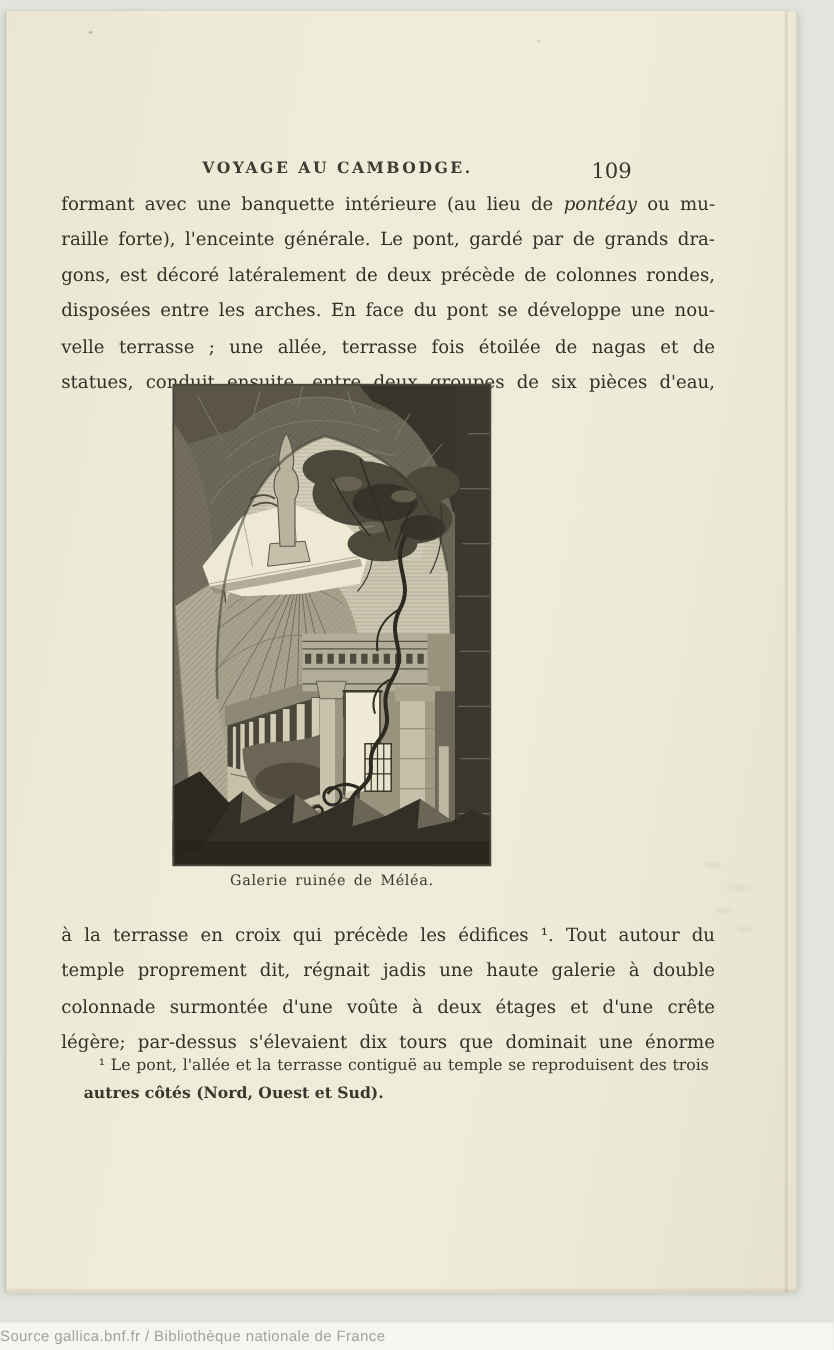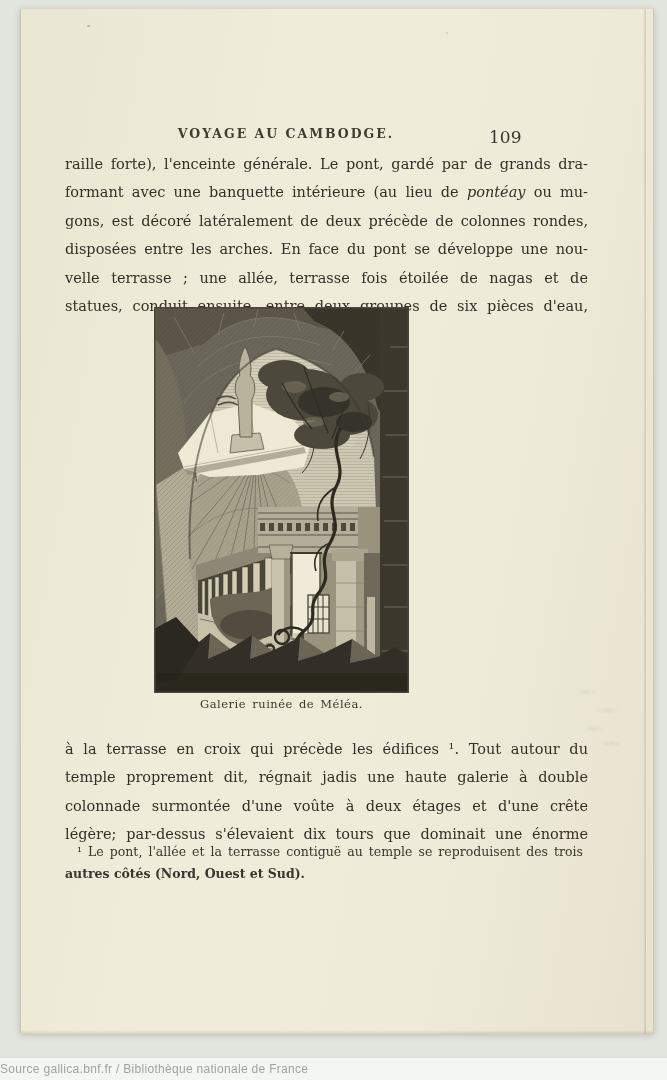--- a/index.html
+++ b/index.html
@@ -3,21 +3,21 @@
 <meta charset="utf-8">
 <style>
   html,body{margin:0;padding:0;}
   body{
     width:667px;height:1080px;
     background:#e1e5de;
     overflow:hidden;position:relative;
     font-family:"DejaVu Serif", serif;
   }
   .paper{
-    position:absolute;left:20px;top:9px;width:632px;height:1025px;
+    position:absolute;left:4px;top:9px;width:632px;height:1025px;
     background:linear-gradient(100deg,#e9e6d1 0%,#efecd9 35%,#eeebd8 70%,#e6e2ce 100%);
     border-left:1px solid #c9c5b0;
     border-right:1px solid #cfcab5;
     box-shadow:0 1px 6px rgba(50,50,40,.22);
     color:#342f29;
   }
   .paper::before{ 
     content:"";position:absolute;right:7px;top:0;bottom:0;width:3px;
     background:linear-gradient(to right,rgba(120,115,95,0),rgba(120,115,95,.25));
   }
@@ -46,21 +46,21 @@
   .figure svg{display:block;}
   .caption{
     position:absolute;left:133px;top:688px;width:255px;
     text-align:center;font-size:11.5px;letter-spacing:.5px;
     word-spacing:2px;color:#3c372f;
   }
   .footnote{
     position:absolute;left:44px;top:832px;width:518px;
     font-size:12.5px;color:#3a352d;
   }
-  .fnline{line-height:21.5px;height:21.5px;text-align:justify;text-align-last:justify;}
+  .fnline{line-height:21.5px;height:21.5px;text-align:justify;text-align-last:justify;margin-left:18px;}
   .fnline.first{text-indent:12px;}
   .fnline.last{text-align-last:left;font-weight:bold;}
   .speck{position:absolute;border-radius:50%;background:#8b8674;}
   .speck.a{left:66px;top:16px;width:3px;height:2px;opacity:.55;}
   .speck.b{left:425px;top:23px;width:2px;height:2px;opacity:.3;}
   .show-through{
     position:absolute;left:540px;top:668px;width:84px;height:74px;opacity:.07;
     background:
       radial-gradient(14px 5px at 30% 20%,#4a463a 0%,transparent 70%),
       radial-gradient(18px 6px at 55% 45%,#4a463a 0%,transparent 70%),
@@ -80,22 +80,22 @@
 
 <div class="paper">
 
   <div class="speck a"></div>
   <div class="speck b"></div>
 
   <div class="running-head">VOYAGE AU CAMBODGE.</div>
   <div class="folio">109</div>
 
   <div class="para para1">
+    <div class="textline"><span>formant avec une banquette intérieure (au lieu de </span><span class="it">pontéay</span><span> ou mu-</span></div>
     <div class="textline">raille forte), l'enceinte générale. Le pont, gardé par de grands dra-</div>
-    <div class="textline"><span>formant avec une banquette intérieure (au lieu de </span><span class="it">pontéay</span><span> ou mu-</span></div>
     <div class="textline">gons, est décoré latéralement de deux précède de colonnes rondes,</div>
     <div class="textline">disposées entre les arches. En face du pont se développe une nou-</div>
     <div class="textline">velle terrasse ; une allée, terrasse fois étoilée de nagas et de</div>
     <div class="textline">statues, conduit ensuite, entre deux groupes de six pièces d'eau,</div>
   </div>
 
   <div class="figure">
     <svg viewBox="0 0 255 386" width="255" height="386" xmlns="http://www.w3.org/2000/svg">
       <defs>
         <pattern id="hx" width="5" height="3" patternUnits="userSpaceOnUse">

